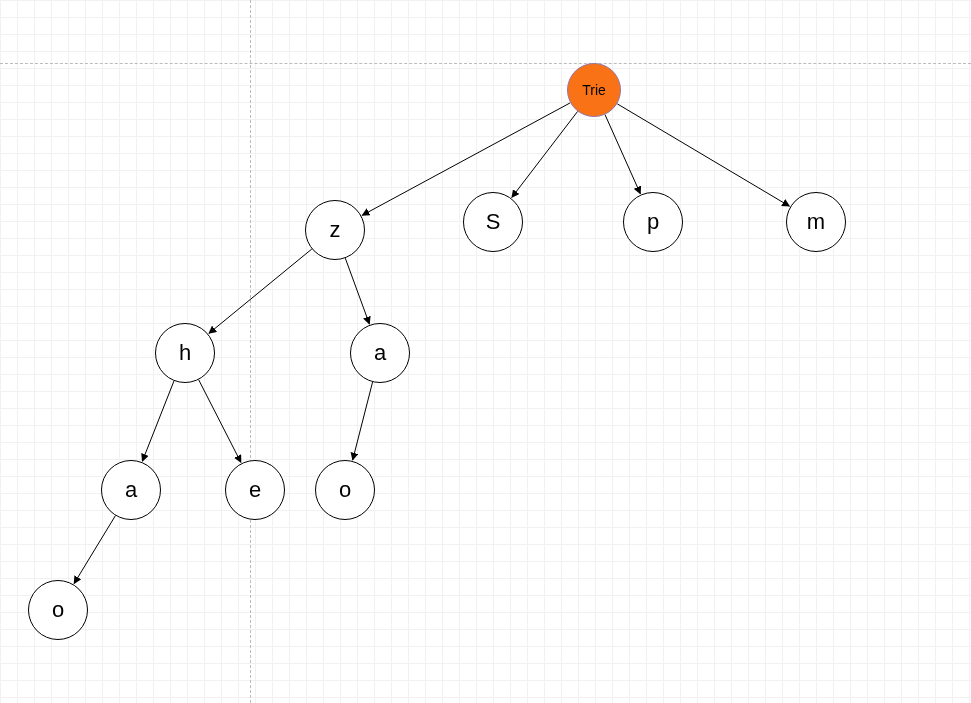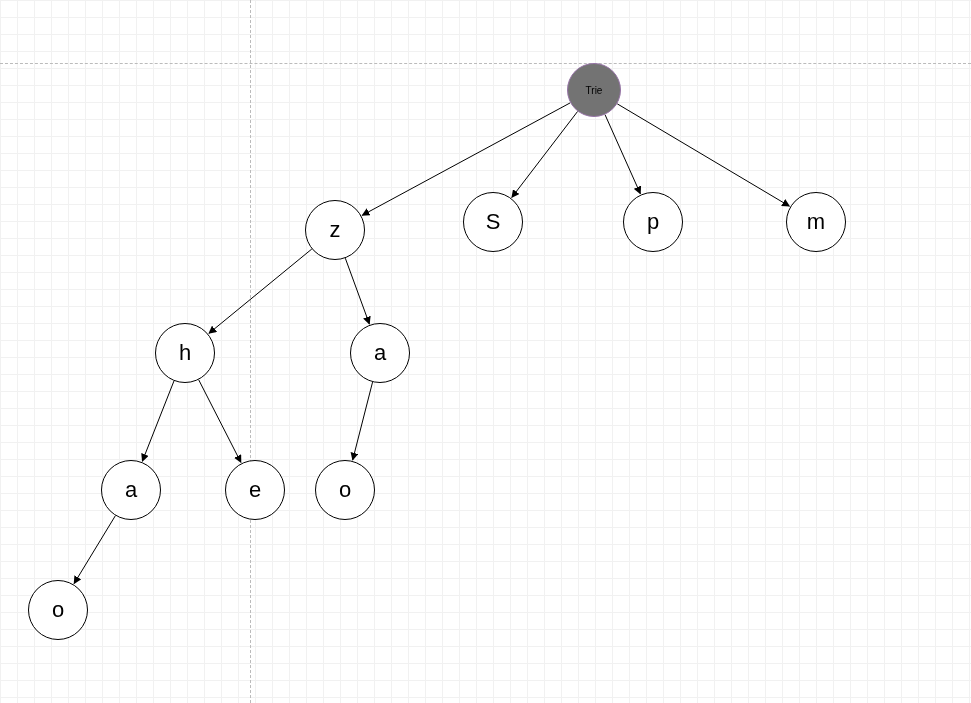--- a/index.html
+++ b/index.html
@@ -9,21 +9,21 @@
       linear-gradient(to right,#f1f1f1 1px,transparent 1px),
       linear-gradient(to bottom,#f1f1f1 1px,transparent 1px),
       linear-gradient(to right,#e8e8e8 1px,transparent 1px),
       linear-gradient(to bottom,#e8e8e8 1px,transparent 1px);
     background-size:17px 17px,17px 17px,85px 85px,85px 85px;
     background-position:0 0;
   }
   .ruler-h{position:absolute;left:0;right:0;border-top:1px dashed #bbb}
   .ruler-v{position:absolute;top:0;bottom:0;border-left:1px dashed #bbb}
   .node{position:absolute;box-sizing:border-box;border:1px solid #000;border-radius:50%;background:#fff;display:flex;align-items:center;justify-content:center;font-size:22px}
-  .node.root{background:#737373;border-color:#9673a6;font-size:10px}
+  .node.root{background:#f97316;border-color:#9673a6;font-size:14px}
   svg.edges{position:absolute;inset:0;width:971px;height:703px;pointer-events:none}
 </style>
 </head>
 <body>
 
 <div class="grid"></div>
 <div class="ruler-h" style="top:63px"></div>
 <div class="ruler-v" style="left:250px"></div>
 
 <svg class="edges">

